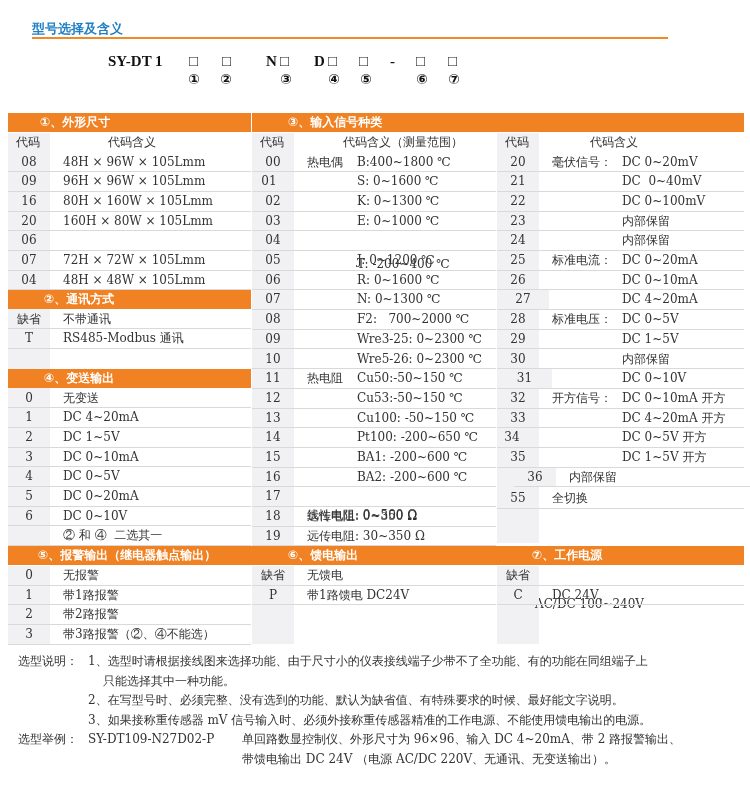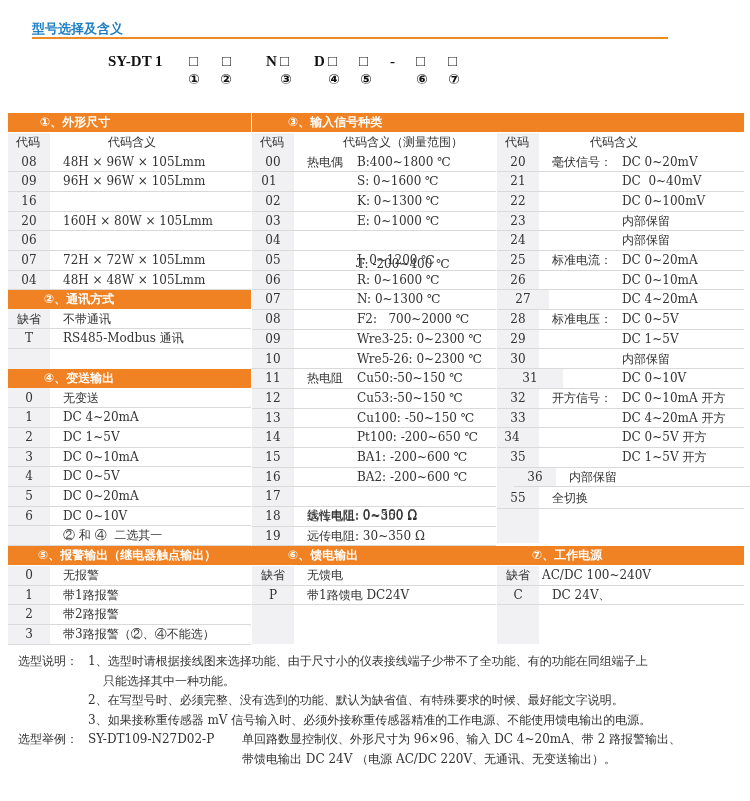--- a/index.html
+++ b/index.html
@@ -84,20 +84,21 @@
     <div class="row" style="left: 8px; width: 243px; top: 152.5px;">
       <span class="code" style="left: 0px; width: 42px;">08</span>
       <span class="txt" style="left: 55px;">48H × 96W × 105Lmm</span>
     </div>
     <div class="row" style="left: 8px; width: 243px; top: 172.2px;">
       <span class="code" style="left: 0px; width: 42px;">09</span>
       <span class="txt" style="left: 55px;">96H × 96W × 105Lmm</span>
     </div>
     <div class="row" style="left: 8px; width: 243px; top: 191.9px;">
       <span class="code" style="left: 0px; width: 42px;">16</span>
+      <span class="txt" style="left: 55px;">80H × 160W × 105Lmm</span>
     </div>
     <div class="row" style="left: 8px; width: 243px; top: 211.6px;">
       <span class="code" style="left: 0px; width: 42px;">20</span>
       <span class="txt" style="left: 55px;">160H × 80W × 105Lmm</span>
     </div>
     <div class="row" style="left: 8px; width: 243px; top: 231.3px;">
       <span class="code" style="left: 0px; width: 42px;">06</span>
     </div>
     <div class="row" style="left: 8px; width: 243px; top: 251px;">
       <span class="code" style="left: 0px; width: 42px;">07</span>
@@ -308,21 +309,21 @@
       <span class="code" style="left: 0px; width: 42px;">29</span>
       <span class="txt" style="left: 55px;"></span>
       <span class="txt" style="left: 125px;">DC 1~5V</span>
     </div>
     <div class="row" style="left: 497px; width: 247px; top: 349.5px;">
       <span class="code" style="left: 0px; width: 42px;">30</span>
       <span class="txt" style="left: 55px;"></span>
       <span class="txt" style="left: 125px;">内部保留</span>
     </div>
     <div class="row" style="left: 497px; width: 247px; top: 369.2px;">
-      <span class="code" style="left: 0px; width: 66px;">31</span>
+      <span class="code" style="left: 0px; width: 55px;">31</span>
       <span class="txt" style="left: 55px;"></span>
       <span class="txt" style="left: 125px;">DC 0~10V</span>
     </div>
     <div class="row" style="left: 497px; width: 247px; top: 388.9px;">
       <span class="code" style="left: 0px; width: 42px;">32</span>
       <span class="txt" style="left: 55px;">开方信号：</span>
       <span class="txt" style="left: 125px;">DC 0~10mA 开方</span>
     </div>
     <div class="row" style="left: 497px; width: 247px; top: 408.6px;">
       <span class="code" style="left: 0px; width: 42px;">33</span>
@@ -375,21 +376,21 @@
       <span class="txt" style="left: 55px;">无馈电</span>
     </div>
     <div class="row" style="left: 252px; width: 244px; top: 585.7px;">
       <span class="code" style="left: 0px; width: 42px;">P</span>
       <span class="txt" style="left: 55px;">带1路馈电 DC24V</span>
     </div>
   </div>
 <div id="s7">
     <div class="row" style="left: 497px; width: 247px; top: 566px;">
       <span class="code" style="left: 0px; width: 42px;">缺省</span>
-      <span class="txt" style="left: 45px;">AC/DC 100~240V</span>
+      <span class="txt" style="left: 38px; margin-top: 29px;">AC/DC 100~240V</span>
     </div>
     <div class="row" style="left: 497px; width: 247px; top: 585.7px;">
       <span class="code" style="left: 0px; width: 42px;">C</span>
       <span class="txt" style="left: 55px;">DC 24V、</span>
     </div>
   </div>
 
 <div class="notes">
   <div><span>选型说明：</span><span style="position:absolute;left:70px">1、选型时请根据接线图来选择功能、由于尺寸小的仪表接线端子少带不了全功能、有的功能在同组端子上</span></div>
   <div><span style="position:absolute;left:85px">只能选择其中一种功能。</span>&nbsp;</div>

